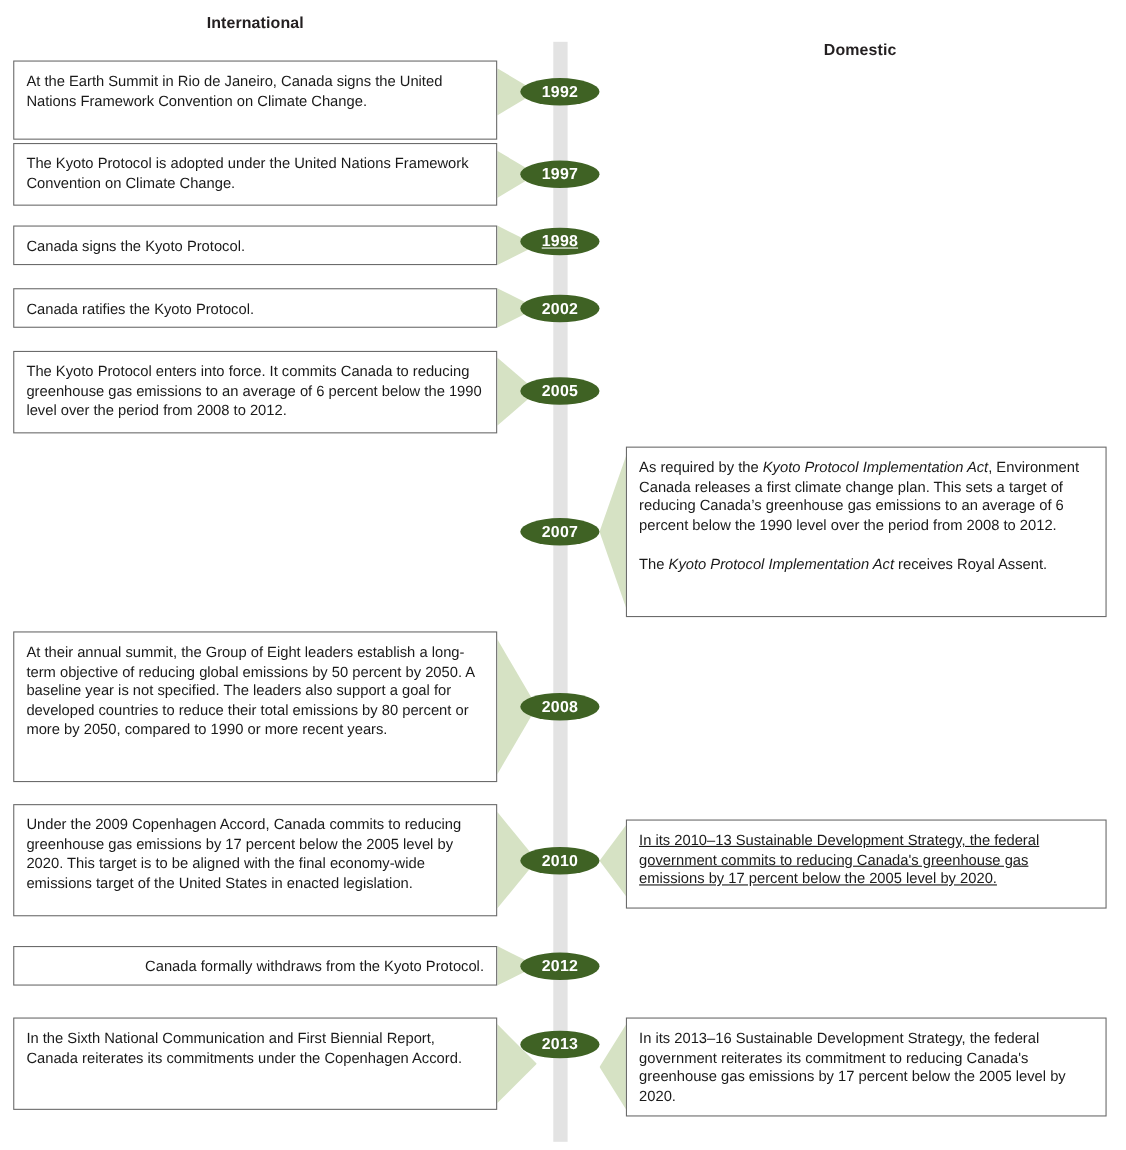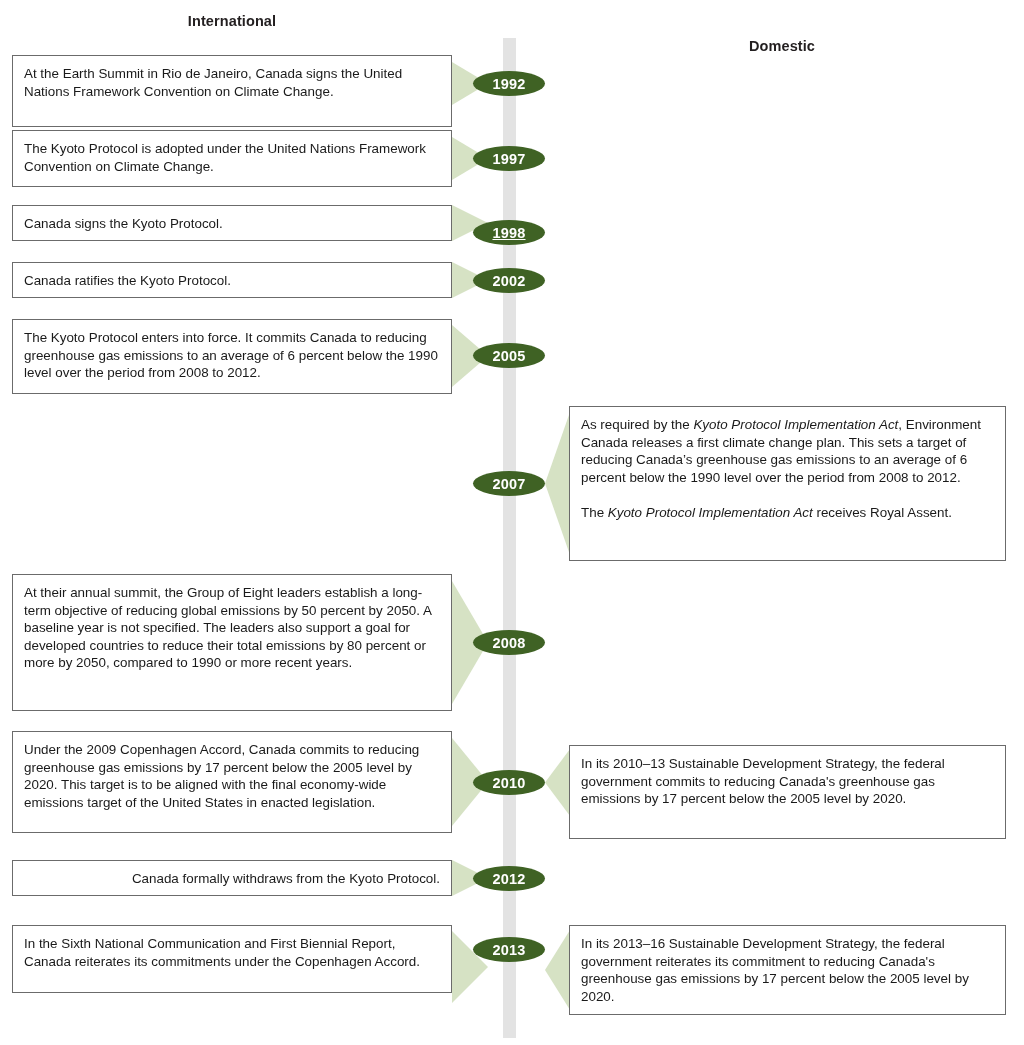--- a/index.html
+++ b/index.html
@@ -128,21 +128,21 @@
 
 <div class="row" style="top:205px;">
   <div class="event-box left" style="top:0px;height:36px;">
     <p>Canada signs the Kyoto Protocol.</p>
   </div>
   <div class="arrow" style="left:452px;top:0px;">
     <svg width="36" height="36" viewBox="0 0 36 36">
         <polygon points="0,0 36,18 0,36" fill="#d6e2c4"></polygon>
       </svg>
   </div>
-  <div class="year-pill" style="top:15px;text-decoration:underline;">
+  <div class="year-pill" style="top:2px;text-decoration:underline;">
     <span>1998</span>
   </div>
 </div>
 
 <div class="row" style="top:262px;">
   <div class="event-box left" style="top:0px;height:36px;">
     <p>Canada ratifies the Kyoto Protocol.</p>
   </div>
   <div class="arrow" style="left:452px;top:0px;">
     <svg width="36" height="36" viewBox="0 0 36 36">
@@ -199,21 +199,21 @@
 
 <div class="row" style="top:731px;">
   <div class="event-box left" style="top:0px;height:102px;">
     <p>Under the 2009 Copenhagen Accord, Canada commits to reducing greenhouse gas emissions by 17 percent below the 2005 level by 2020. This target is to be aligned with the final economy-wide emissions target of the United States in enacted legislation.</p>
   </div>
   <div class="arrow" style="left:452px;top:7px;">
     <svg width="36" height="88" viewBox="0 0 36 88">
         <polygon points="0,0 36,44 0,88" fill="#d6e2c4"></polygon>
       </svg>
   </div>
-  <div class="event-box right" style="top:14px;height:94px;">
+  <div class="event-box right" style="top:14px;height:81px;text-decoration:underline;">
     <p>In its 2010–13 Sustainable Development Strategy, the federal government commits to reducing Canada's greenhouse gas emissions by 17 percent below the 2005 level by 2020.</p>
   </div>
   <div class="arrow" style="left:545px;top:18px;">
     <svg width="25" height="67" viewBox="0 0 25 67">
         <polygon points="25,0 0,33.5 25,67" fill="#d6e2c4"></polygon>
       </svg>
   </div>
   <div class="year-pill" style="top:39px;">
     <span>2010</span>
   </div>
@@ -227,21 +227,21 @@
     <svg width="36" height="36" viewBox="0 0 36 36">
         <polygon points="0,0 36,18 0,36" fill="#d6e2c4"></polygon>
       </svg>
   </div>
   <div class="year-pill" style="top:6px;justify-content:center;">
     <span>2012</span>
   </div>
 </div>
 
 <div class="row" style="top:925px;">
-  <div class="event-box left" style="top:0px;height:68px;">
+  <div class="event-box left" style="top:0px;height:84px;">
     <p>In the Sixth National Communication and First Biennial Report, Canada reiterates its commitments under the Copenhagen Accord.</p>
   </div>
   <div class="arrow" style="left:452px;top:6px;">
     <svg width="36" height="72" viewBox="0 0 36 72">
         <polygon points="0,0 36,36 0,72" fill="#d6e2c4"></polygon>
       </svg>
   </div>
   <div class="event-box right" style="top:0px;height:90px;">
     <p>In its 2013–16 Sustainable Development Strategy, the federal government reiterates its commitment to reducing Canada's greenhouse gas emissions by 17 percent below the 2005 level by 2020.</p>
   </div>

